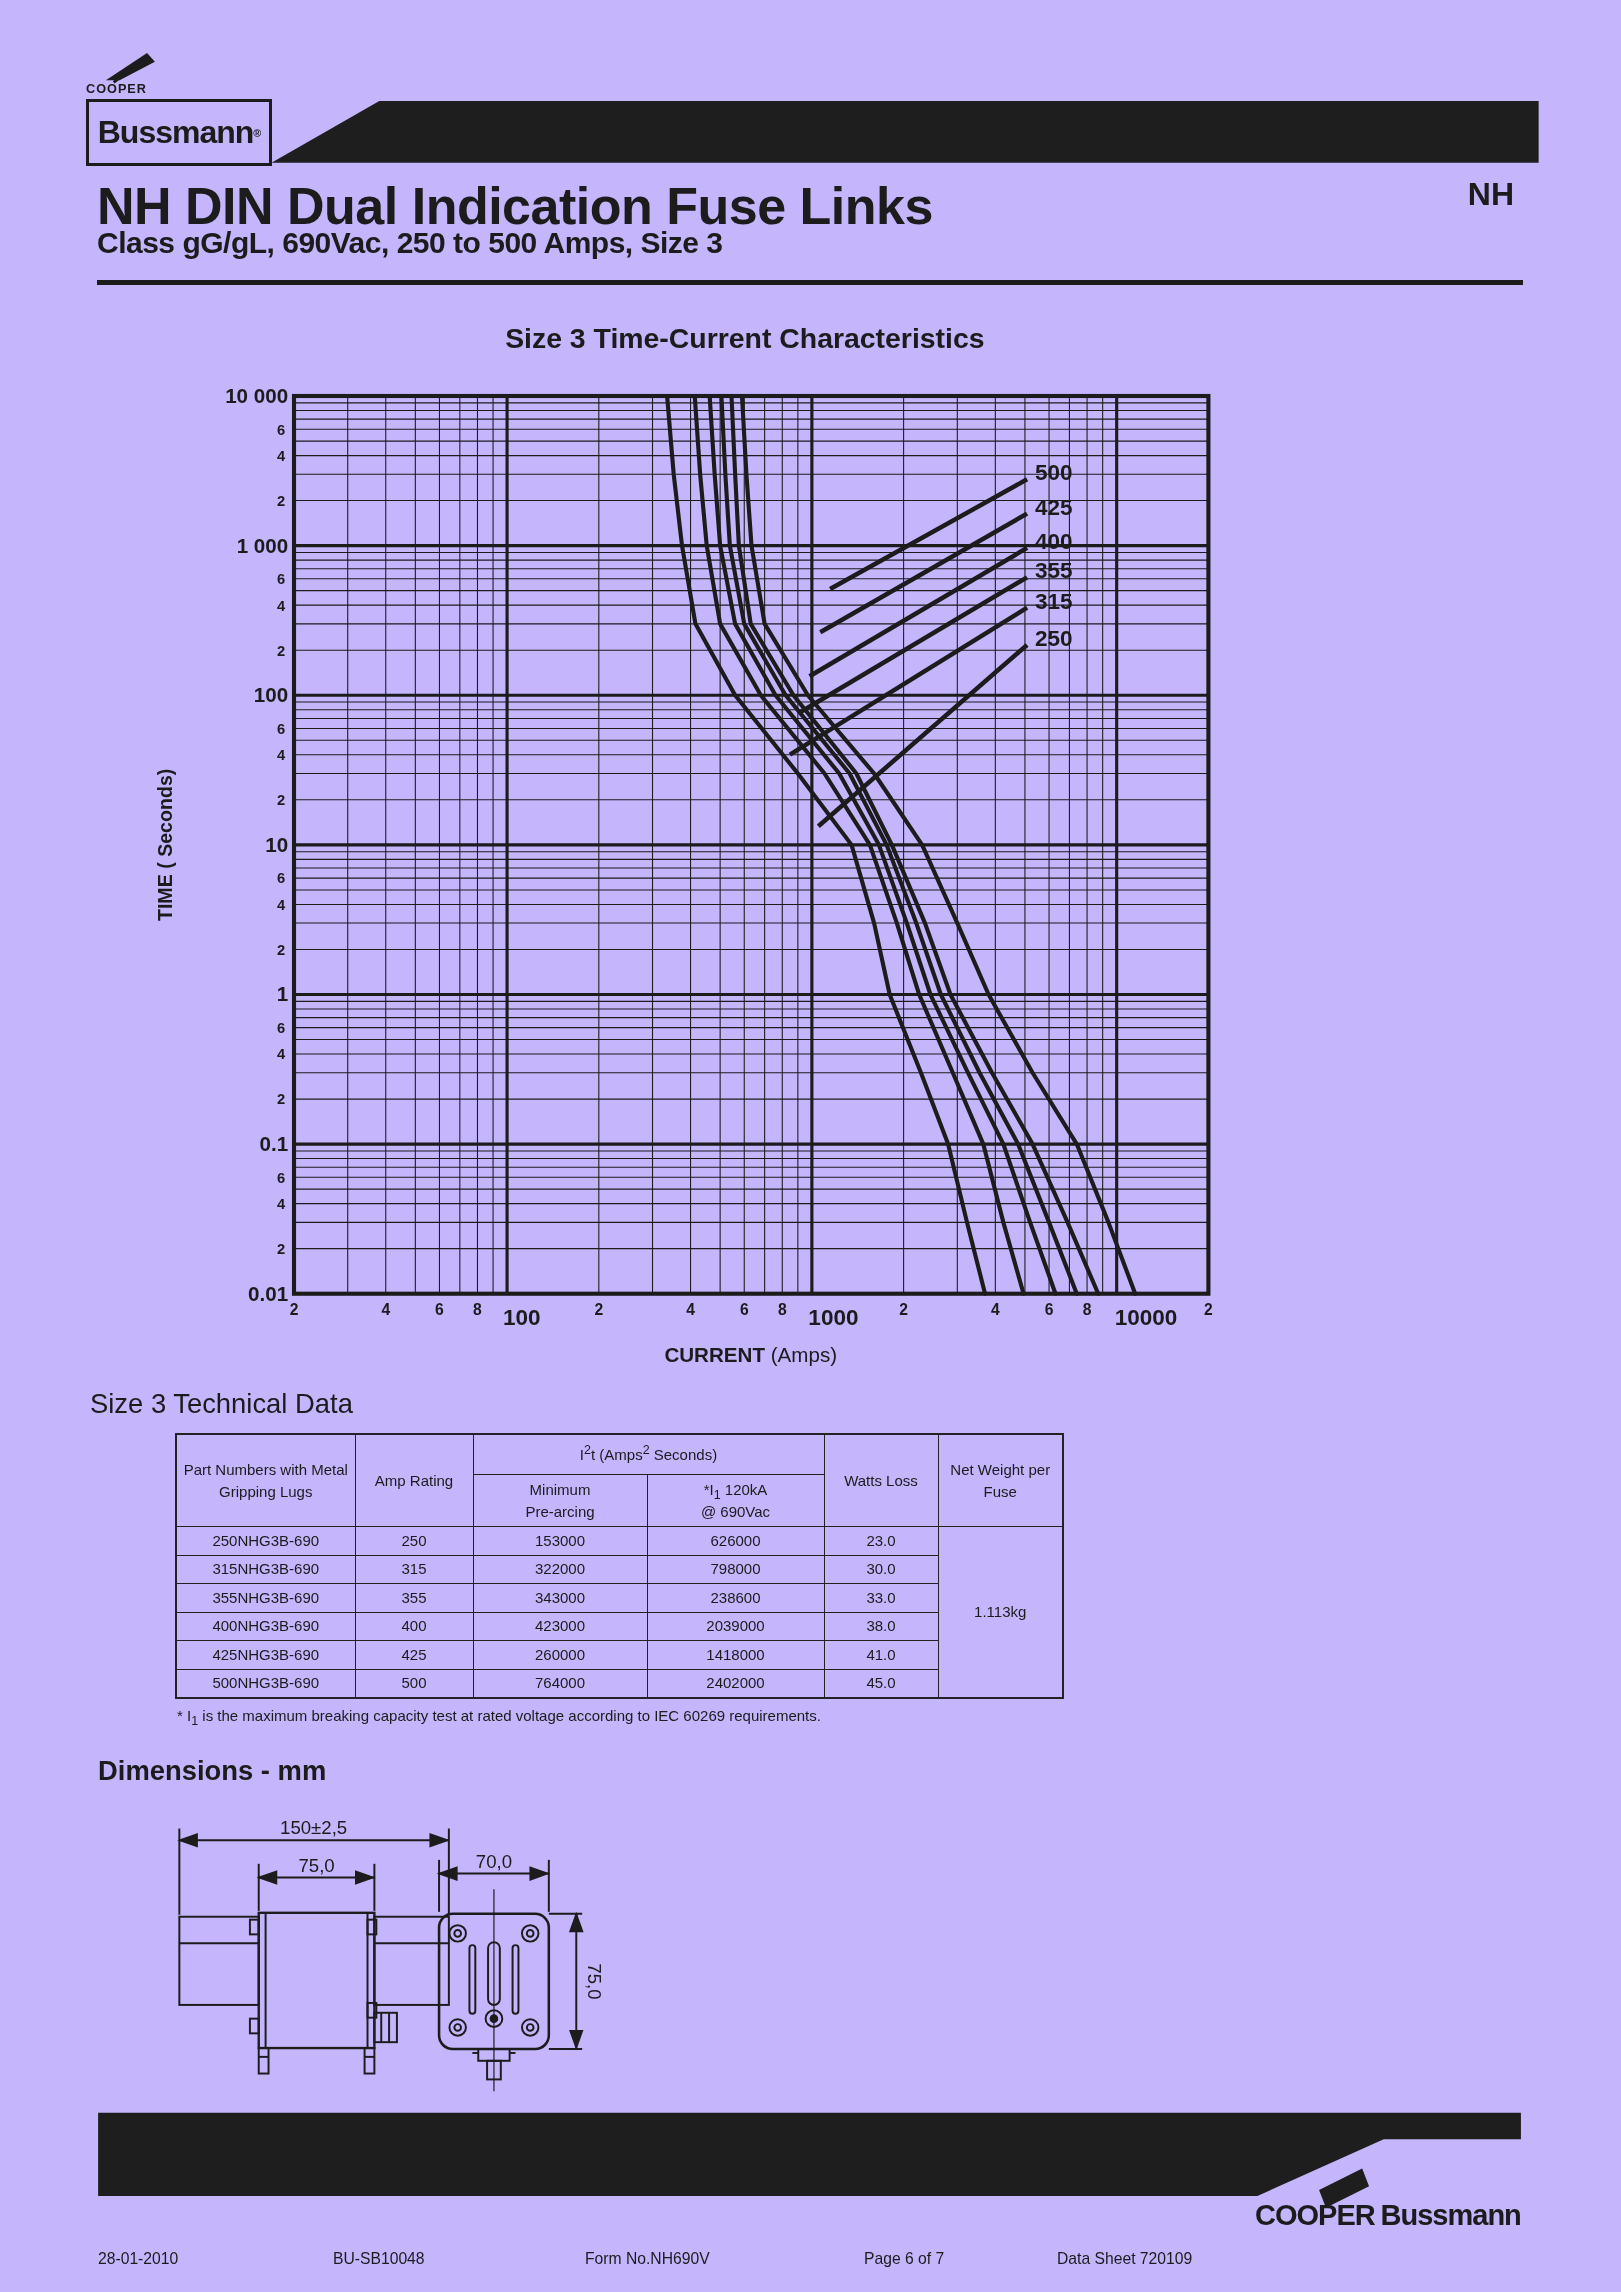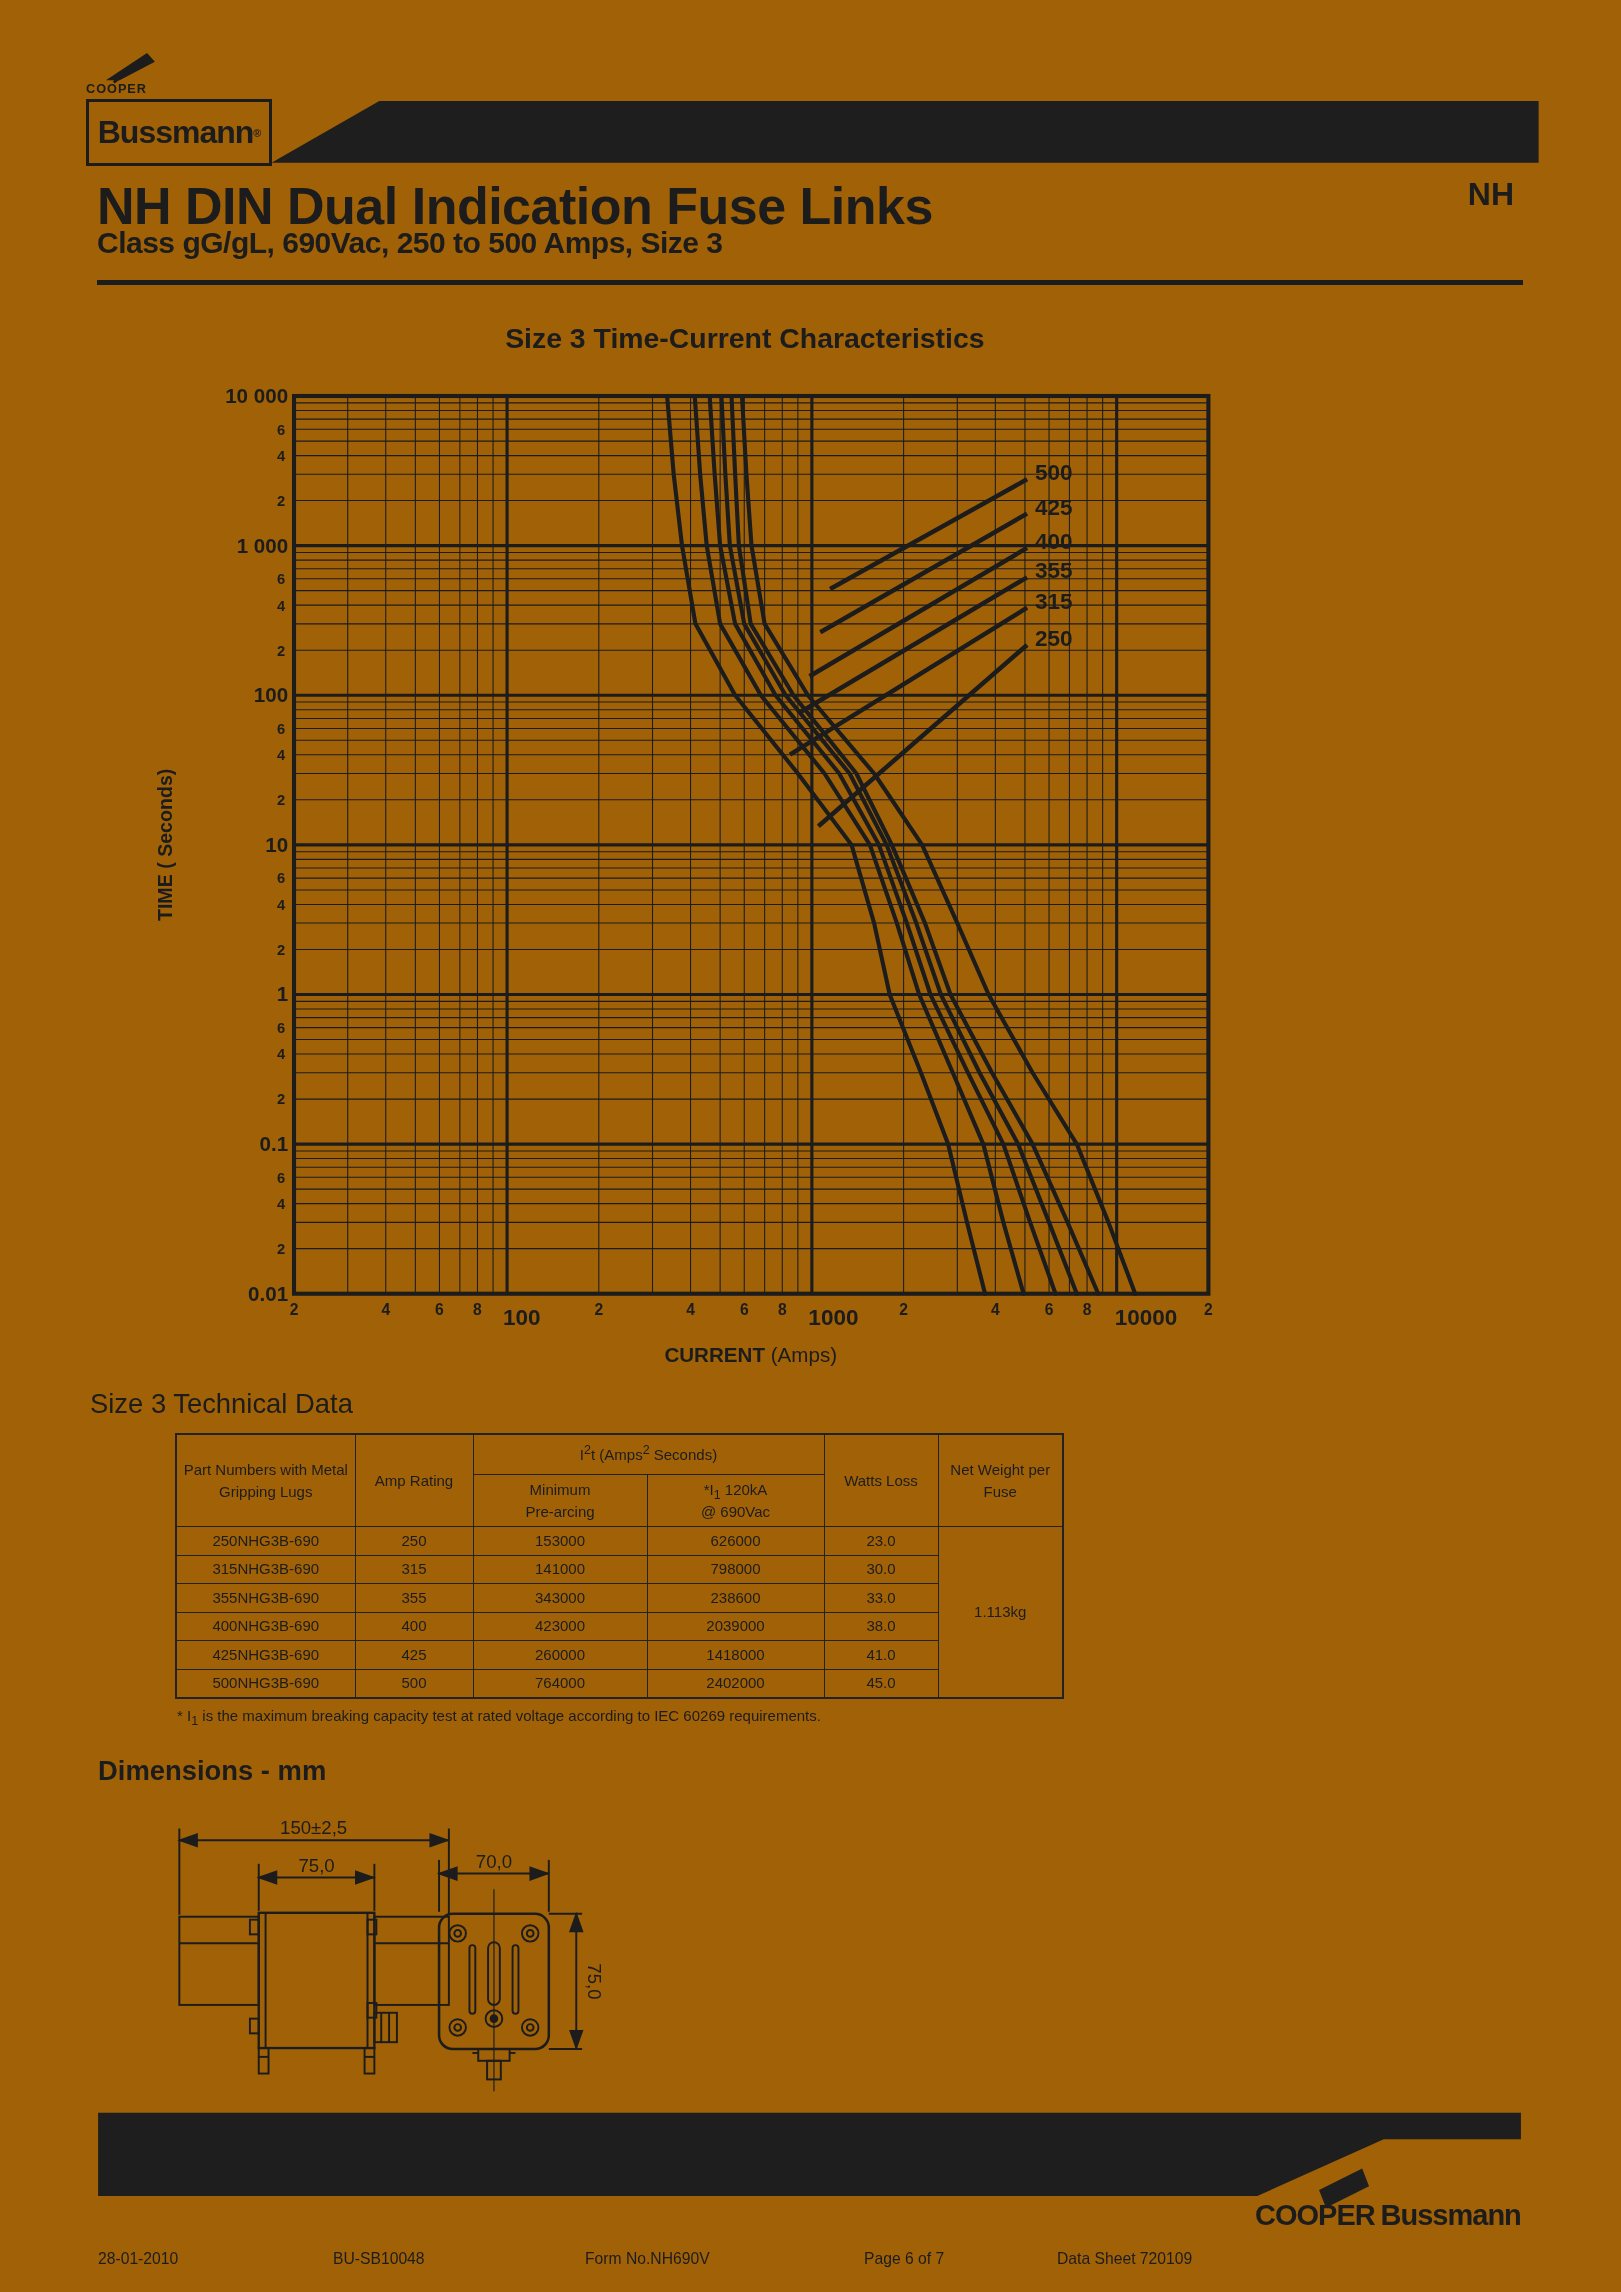--- a/index.html
+++ b/index.html
@@ -1,16 +1,16 @@
 <!DOCTYPE html>
 <html><head>
 <meta charset="utf-8">
 <style>
   html,body{margin:0;padding:0;background:#888;}
-  #page{position:relative;width:1621px;height:2293px;background:#a16207;
+  #page{position:relative;width:1621px;height:2293px;background:#c4b5fd;
         font-family:"Liberation Sans",sans-serif;color:#1c1c1c;overflow:hidden;}
   .abs{position:absolute;}
   svg.layer{position:absolute;left:0;}
   
   #cooper-small{left:86px;top:82px;font-size:12.7px;font-weight:900;letter-spacing:1px;}
   #bussmann-box{left:86px;top:99px;width:180px;height:61px;border:3.9px solid #1c1c1c;
      display:flex;align-items:center;justify-content:center;font-weight:900;font-size:32px;letter-spacing:-1px;}
   #bussmann-box sup{font-size:10.8px;font-weight:700;}
   #page-title{left:97px;top:176px;font-size:52px;font-weight:700;letter-spacing:-0.5px;}
   #page-title-right{left:1426px;top:176px;width:88px;text-align:right;font-size:32px;font-weight:700;}
@@ -240,21 +240,21 @@
           <td>250NHG3B-690</td>
           <td>250</td>
           <td>153000</td>
           <td>626000</td>
           <td>23.0</td>
           <td rowspan="6">1.113kg</td>
         </tr>
         <tr>
           <td>315NHG3B-690</td>
           <td>315</td>
-          <td>141000</td>
+          <td>322000</td>
           <td>798000</td>
           <td>30.0</td>
         </tr>
         <tr>
           <td>355NHG3B-690</td>
           <td>355</td>
           <td>343000</td>
           <td>238600</td>
           <td>33.0</td>
         </tr>

